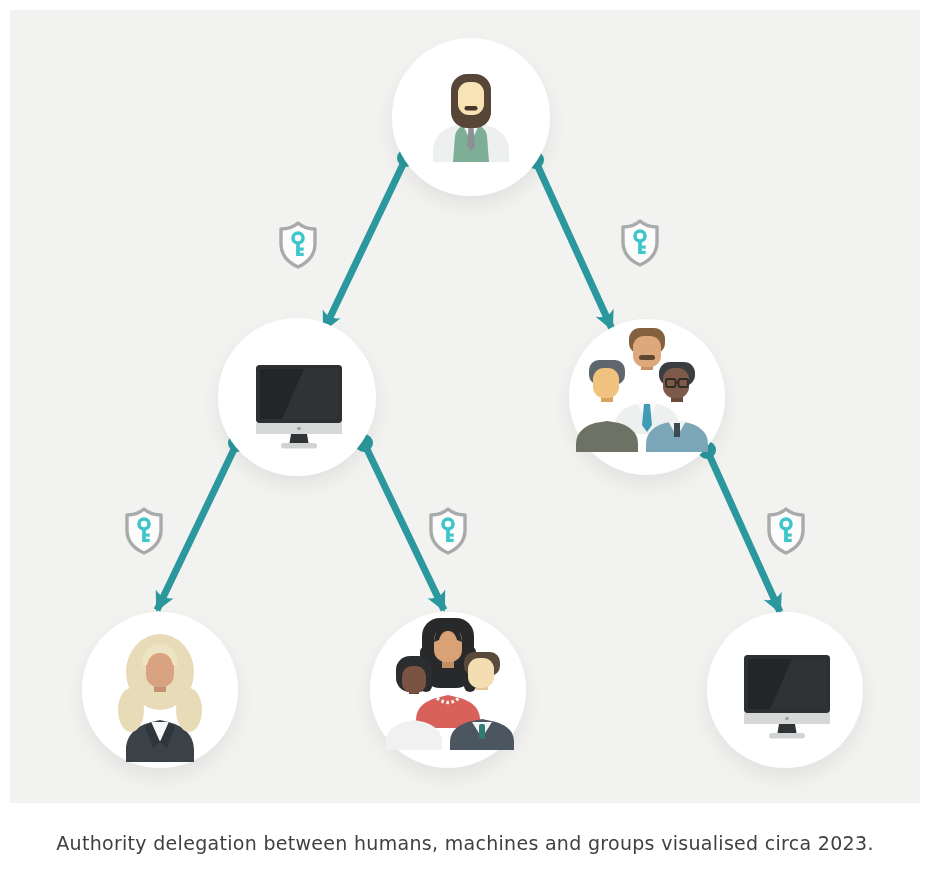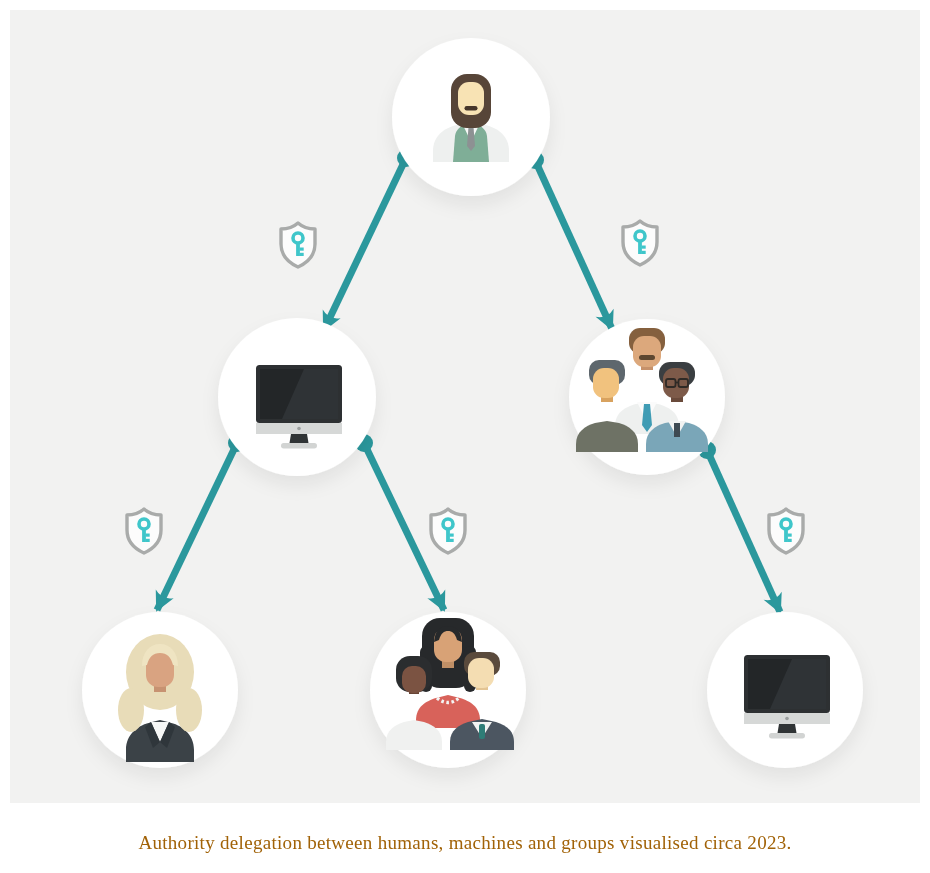--- a/index.html
+++ b/index.html
@@ -6,21 +6,21 @@
   body{
     width:930px;height:873px;background:#ffffff;position:relative;
     font-family:"DejaVu Sans","Liberation Sans",sans-serif;
   }
   .panel{
     position:absolute;left:10px;top:10px;width:910px;height:793px;
     background:#f2f2f1;overflow:hidden;
   }
   .caption{
     position:absolute;left:0;top:832px;width:930px;text-align:center;
-    font-size:19px;color:#a16207;letter-spacing:.3px;font-weight:500;font-family:Liberation Serif, serif;
+    font-size:19px;color:#404040;letter-spacing:.3px;font-weight:500;
   }
   svg{display:block;}
 </style>
 </head>
 <body>
 
 <div class="panel">
 <svg width="910" height="793" viewBox="0 0 910 793">
   <defs>
     <filter id="soft" x="-40%" y="-40%" width="180%" height="180%">

